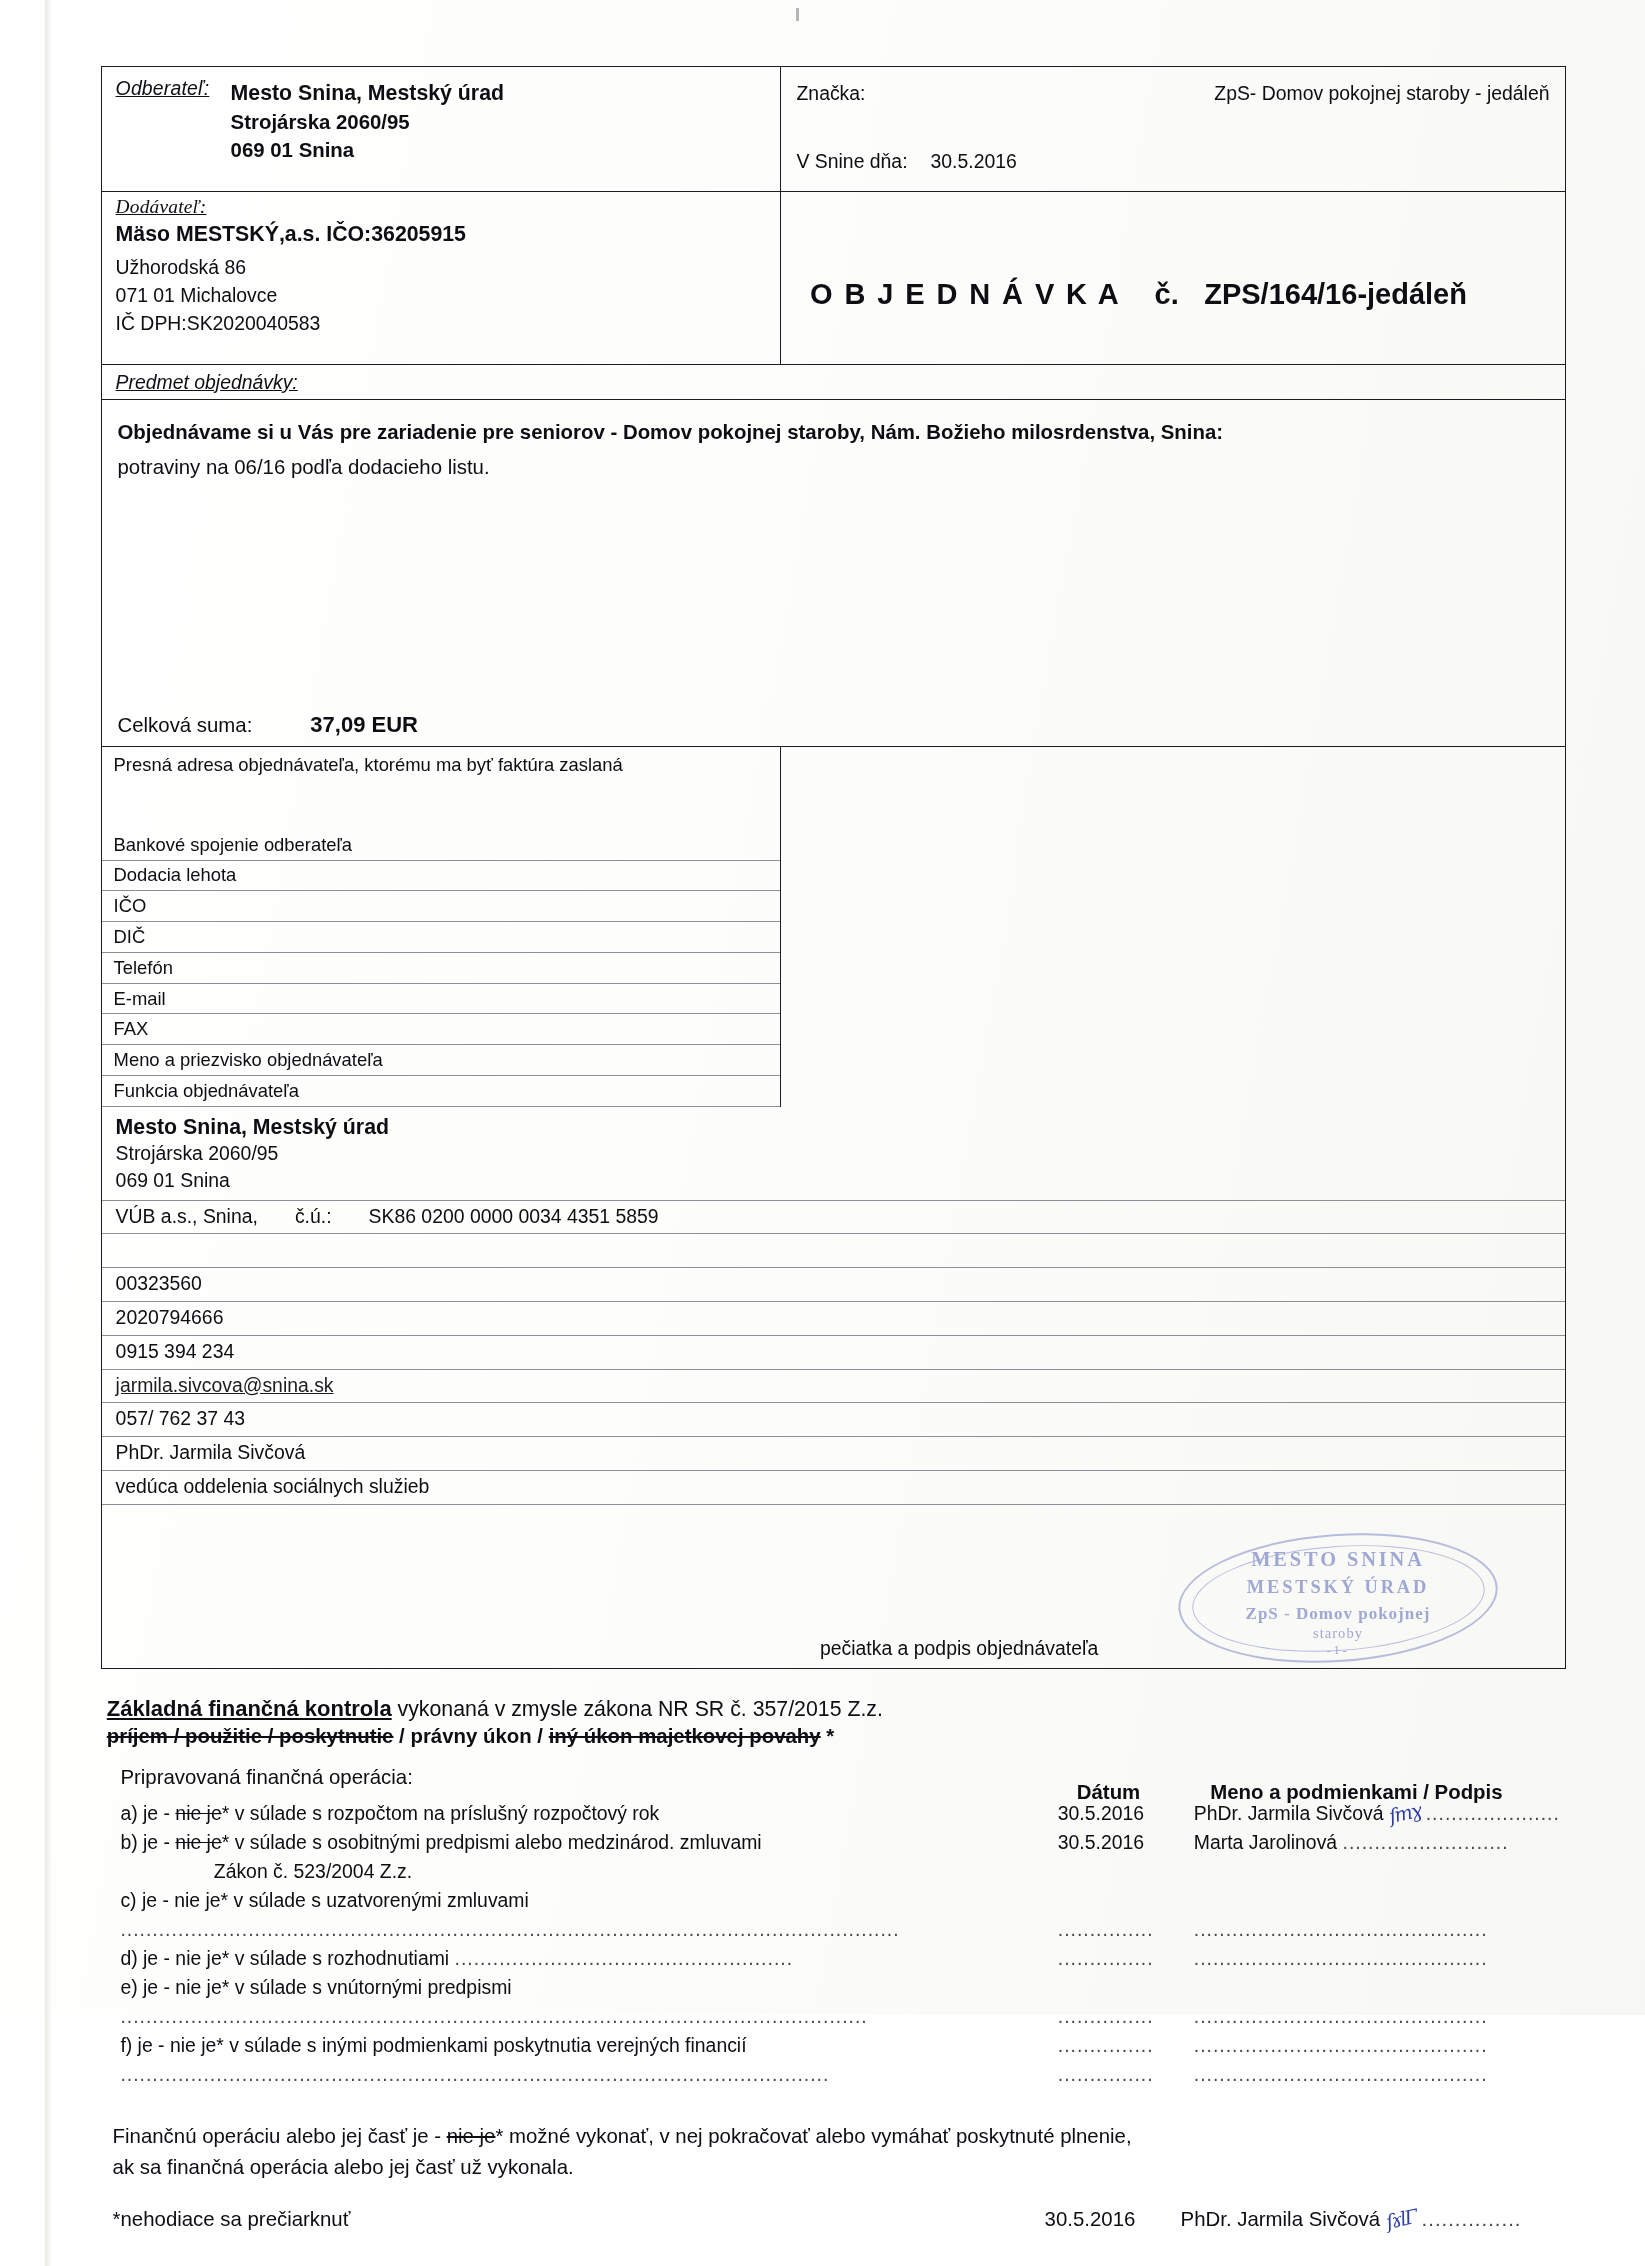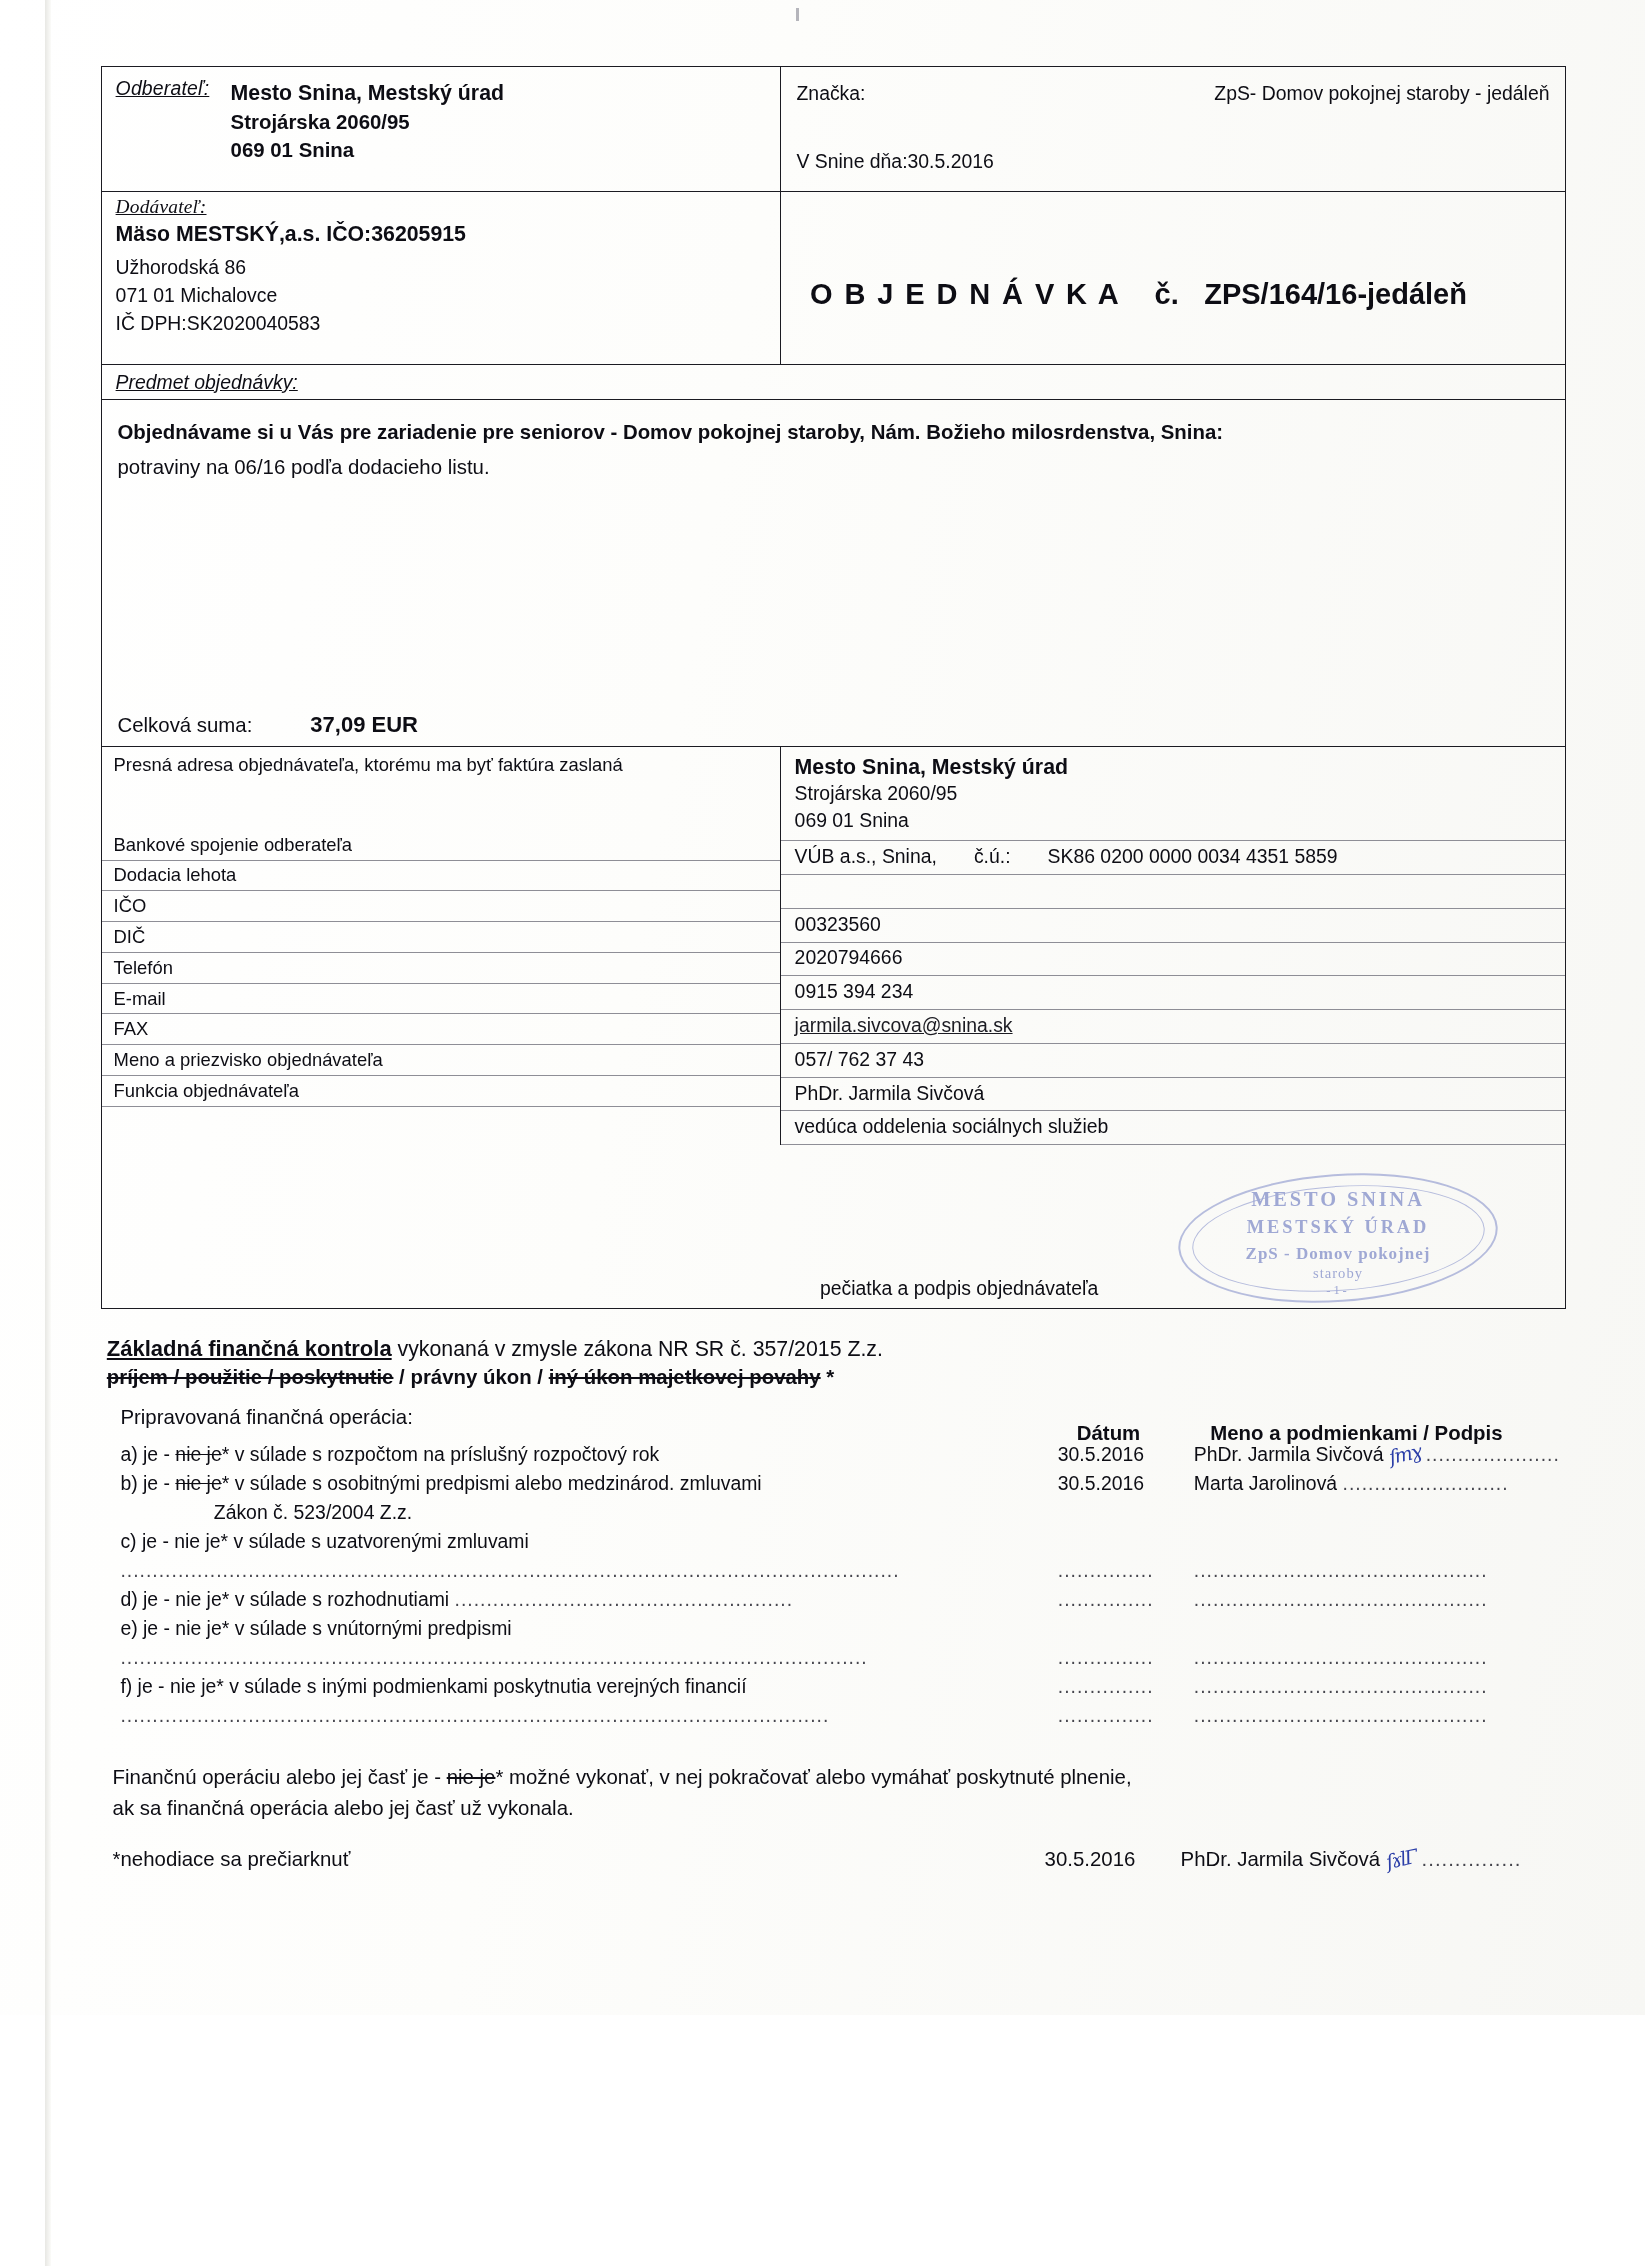--- a/index.html
+++ b/index.html
@@ -81,20 +81,21 @@
     font-size: 19.4px;
     display: flex;
     gap: 27px;
     margin-top: 5.8px;
     justify-content: space-between;
   }
   .znacka-line .k { min-width: 83px; }
   .vsnine {
     font-size: 19.4px;
     display: flex;
+    gap: 23px;
     margin-top: 45px;
   }
 
   .dod-hdr {
     padding: 3.9px 13.6px 1.9px 13.6px;
     border-bottom: 0;
     font-family: Liberation Serif, serif;
   }
   .dod-row { min-height: 146px; }
   .dod-left { padding-top: 3.9px; }
@@ -136,21 +137,21 @@
     display: flex;
     align-items: baseline;
     gap: 58px;
     padding: 0 15.5px 7.8px 15.5px;
     border-bottom: 1.9px solid #1b1b22;
   }
   .celkova .k { font-size: 20.4px; }
   .celkova .v { font-size: 22px; font-weight: bold; }
 
   
-  .details { display: flex; }
+  .details { display: flex; flex-direction: column; }
   .det-left {
     width: 679px;
     box-sizing: border-box;
     border-right: 1.9px solid #1b1b22;
   }
   .det-right { flex: 1; box-sizing: border-box; }
   .dl-head {
     font-size: 18.4px;
     padding: 6.8px 9.7px 8.7px 11.6px;
   }

